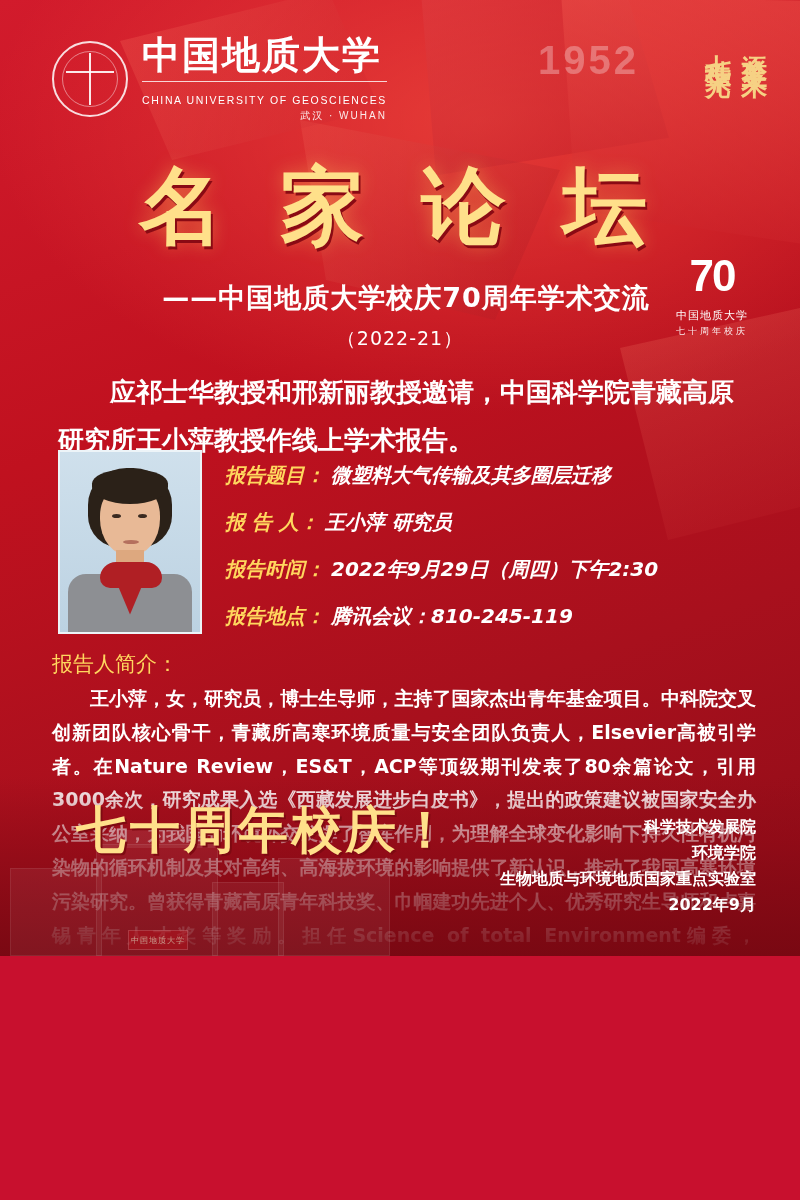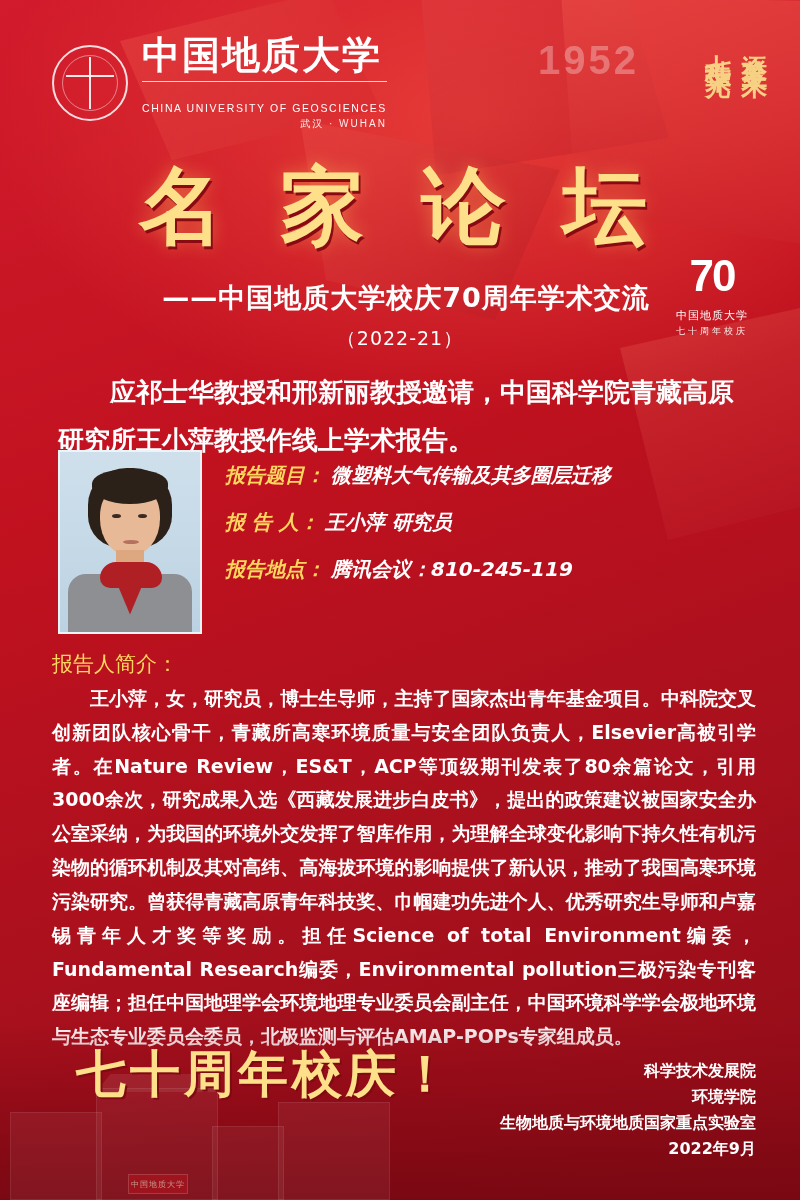--- a/index.html
+++ b/index.html
@@ -3,21 +3,21 @@
 <meta charset="utf-8">
 <style>
   html,body{margin:0;padding:0;}
   body{
     width:800px;height:1200px;
     font-family:"Liberation Sans","DejaVu Sans",sans-serif;
     background:#c8102e;
     overflow:hidden;
   }
   .poster{
-    position:relative;width:800px;height:1200px;
+    position:relative;width:800px;height:956px;
     background:
       radial-gradient(ellipse 700px 420px at 60% 120px, rgba(255,90,70,0.55) 0%, rgba(200,16,46,0) 70%),
       linear-gradient(160deg,#d21b2c 0%, #c0111f 38%, #a8101d 70%, #8e0c17 100%);
     overflow:hidden;
   }
   
   .facet{position:absolute;opacity:.45;}
   .f1{top:-40px;left:380px;width:300px;height:240px;background:linear-gradient(135deg,#e94b4b,#b5121f);transform:rotate(18deg);clip-path:polygon(0 10%,70% 0,100% 55%,30% 100%);}
   .f2{top:-30px;left:560px;width:300px;height:300px;background:linear-gradient(200deg,#ff6a5a,#c0121f);transform:rotate(-12deg);clip-path:polygon(10% 0,100% 20%,80% 100%,0 70%);}
   .f3{top:120px;left:300px;width:260px;height:200px;background:linear-gradient(120deg,#ef5b50,#a50f1b);opacity:.3;clip-path:polygon(0 0,100% 25%,75% 100%,10% 80%);}
@@ -25,21 +25,21 @@
   .f5{top:300px;left:620px;width:240px;height:240px;background:linear-gradient(160deg,#ff8a70,#b5121f);opacity:.22;clip-path:polygon(0 20%,90% 0,100% 80%,20% 100%);}
 
   
   .logo{position:absolute;left:52px;top:36px;display:flex;align-items:center;gap:14px;}
   .logo-mark{width:72px;height:72px;border-radius:50%;border:2px solid rgba(255,255,255,.85);position:relative;flex:0 0 auto;}
   .logo-mark:before{content:"";position:absolute;left:50%;top:10px;width:2px;height:52px;background:rgba(255,255,255,.9);transform:translateX(-50%);}
   .logo-mark:after{content:"";position:absolute;top:28px;left:12px;width:48px;height:2px;background:rgba(255,255,255,.9);}
   .logo-ring{position:absolute;left:8px;top:8px;right:8px;bottom:8px;border-radius:50%;border:1px solid rgba(255,255,255,.45);}
   .logo-text{color:#fff;}
   .logo-cn{font-size:38px;font-weight:bold;letter-spacing:2px;line-height:1.05;font-family:"DejaVu Sans",sans-serif;}
-  .logo-en{font-size:10.5px;letter-spacing:1.6px;border-top:1px solid rgba(255,255,255,.8);margin-top:5px;padding-top:20px;}
+  .logo-en{font-size:10.5px;letter-spacing:1.6px;border-top:1px solid rgba(255,255,255,.8);margin-top:5px;padding-top:12px;}
   .logo-sub{font-size:10px;letter-spacing:2px;text-align:right;margin-top:3px;opacity:.9;}
 
   .year{position:absolute;font-size:40px;font-weight:bold;color:rgba(255,255,255,.30);letter-spacing:3px;}
   .year-1952{left:538px;top:38px;}
   .year-2022{left:672px;top:330px;}
 
   .vert-slogan{position:absolute;right:18px;top:34px;width:92px;color:#f7d98a;font-size:26px;font-weight:bold;line-height:1.12;text-align:center;}
   .vert-col{display:inline-block;writing-mode:vertical-rl;text-orientation:upright;letter-spacing:6px;font-family:"DejaVu Sans",sans-serif;}
   .vert-a{color:#f6d184;}
   .vert-b{color:#f6d184;}
@@ -156,20 +156,24 @@
   <div class="details">
     <div class="drow">
       <span class="dlabel">报告题目：</span>
       <span class="dval">微塑料大气传输及其多圈层迁移</span>
     </div>
     <div class="drow">
       <span class="dlabel">报 告 人：</span>
       <span class="dval">王小萍 研究员</span>
     </div>
     <div class="drow">
+      <span class="dlabel">报告时间：</span>
+      <span class="dval">2022年9月29日（周四）下午2:30</span>
+    </div>
+    <div class="drow">
       <span class="dlabel">报告地点：</span>
       <span class="dval">腾讯会议：810-245-119</span>
     </div>
   </div>
 
   <div class="bio-title">报告人简介：</div>
   <div class="bio-body">王小萍，女，研究员，博士生导师，主持了国家杰出青年基金项目。中科院交叉创新团队核心骨干，青藏所高寒环境质量与安全团队负责人，Elsevier高被引学者。在Nature Review，ES&amp;T，ACP等顶级期刊发表了80余篇论文，引用3000余次，研究成果入选《西藏发展进步白皮书》，提出的政策建议被国家安全办公室采纳，为我国的环境外交发挥了智库作用，为理解全球变化影响下持久性有机污染物的循环机制及其对高纬、高海拔环境的影响提供了新认识，推动了我国高寒环境污染研究。曾获得青藏高原青年科技奖、巾帼建功先进个人、优秀研究生导师和卢嘉锡青年人才奖等奖励。担任Science of total Environment编委，Fundamental Research编委，Environmental pollution三极污染专刊客座编辑；担任中国地理学会环境地理专业委员会副主任，中国环境科学学会极地环境与生态专业委员会委员，北极监测与评估AMAP-POPs专家组成员。</div>
 
   <div class="footer-wave"></div>
   <div class="skyline">

